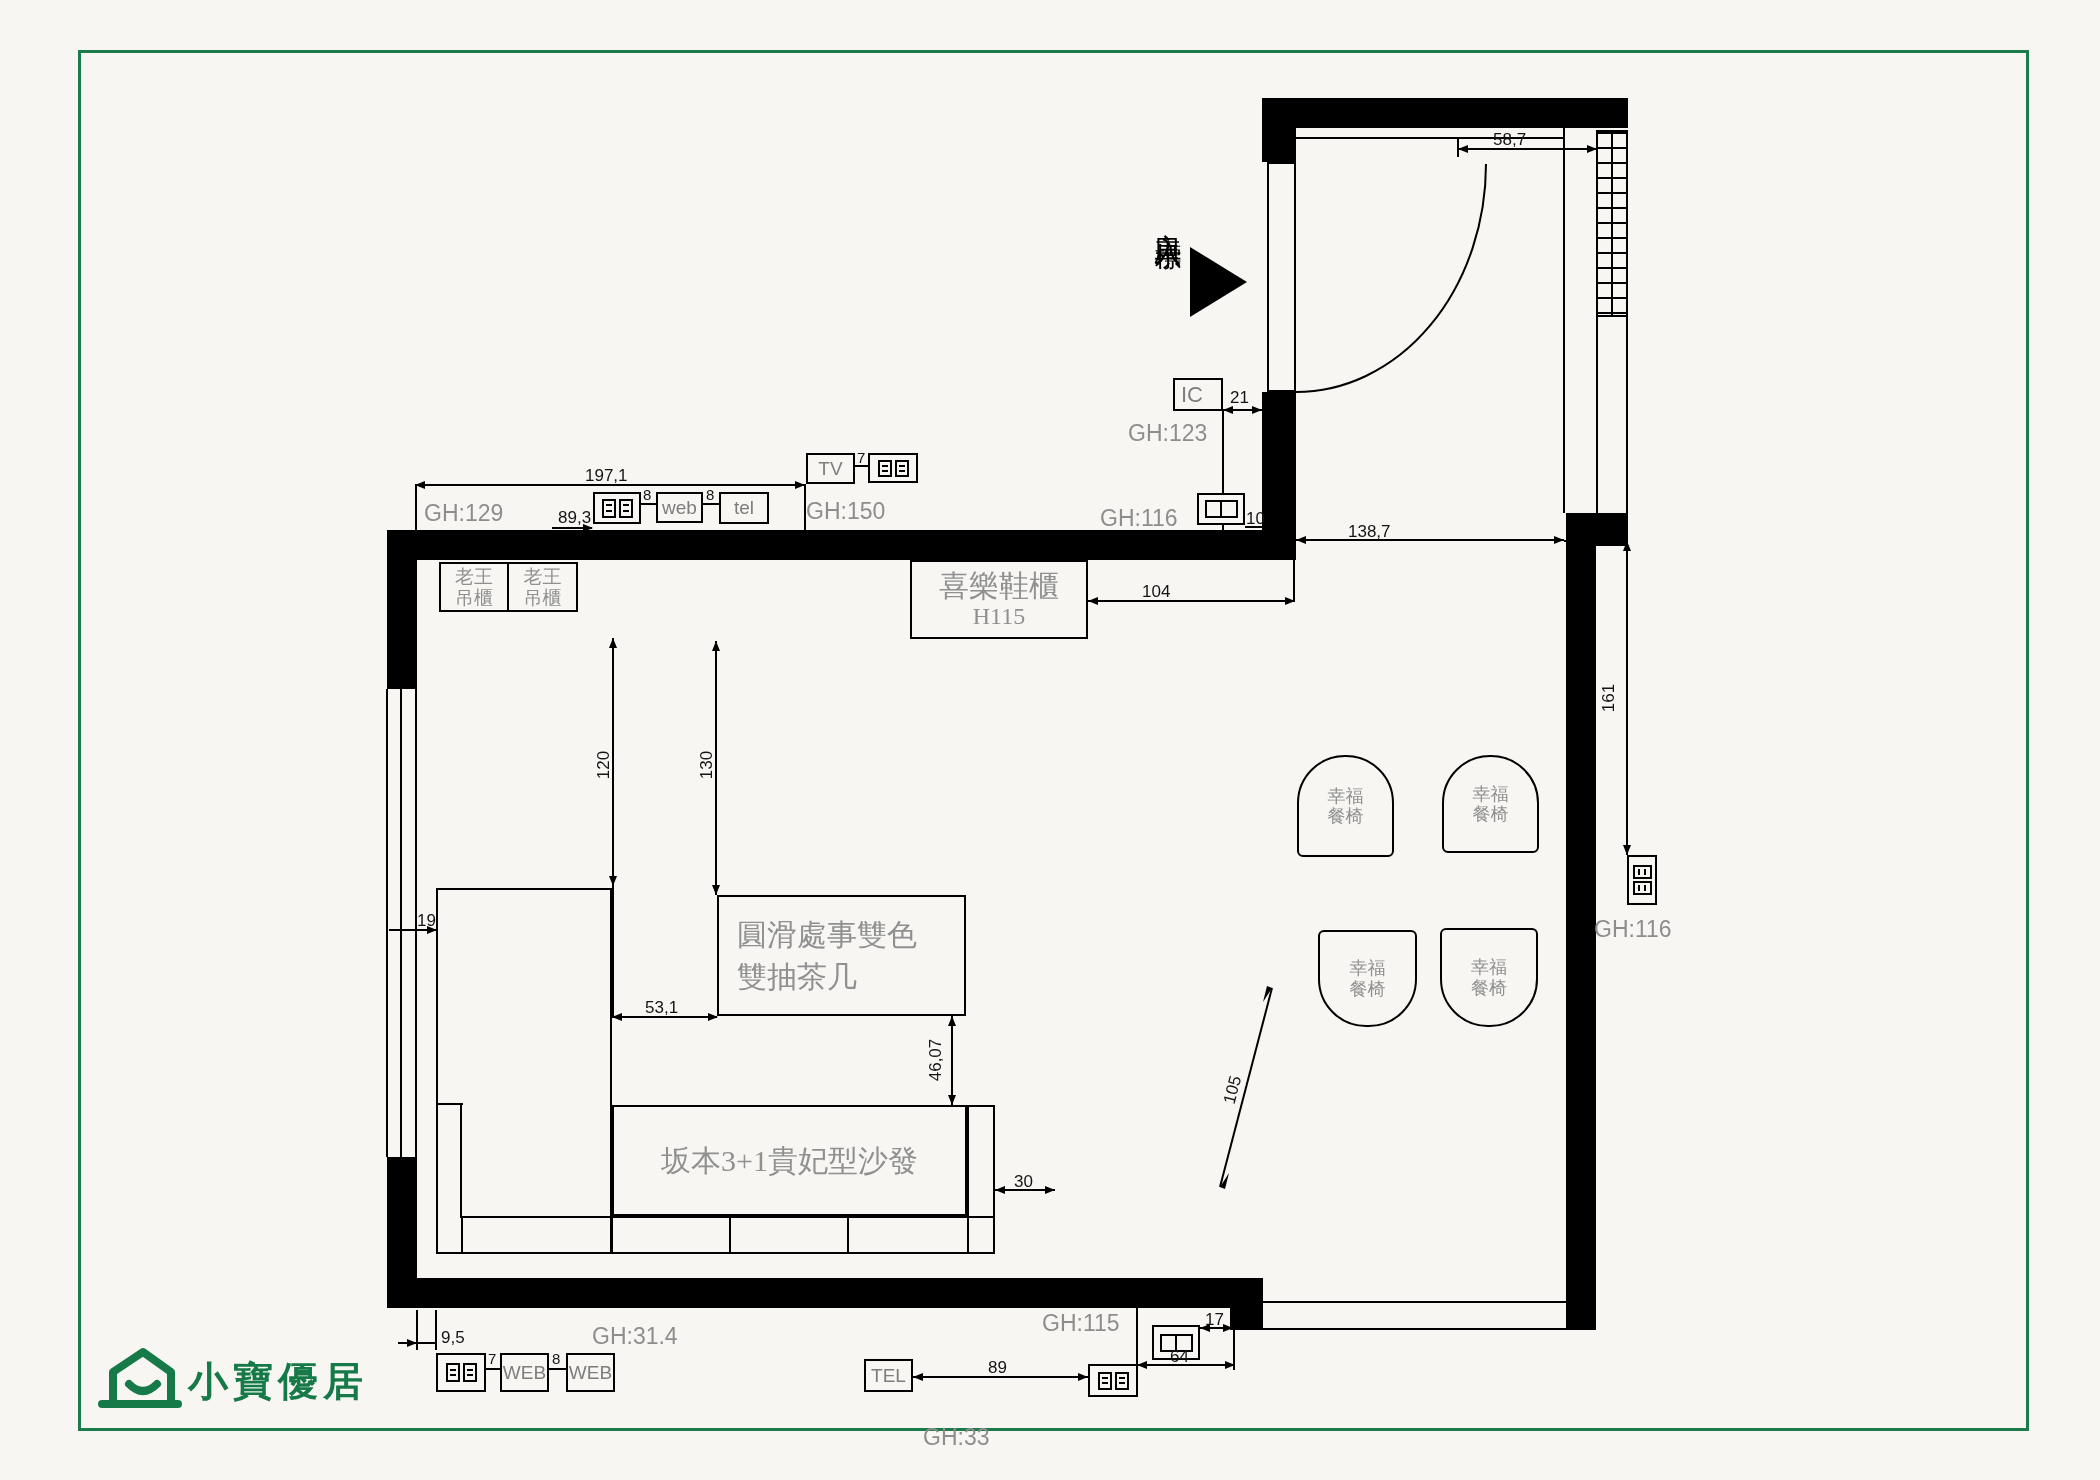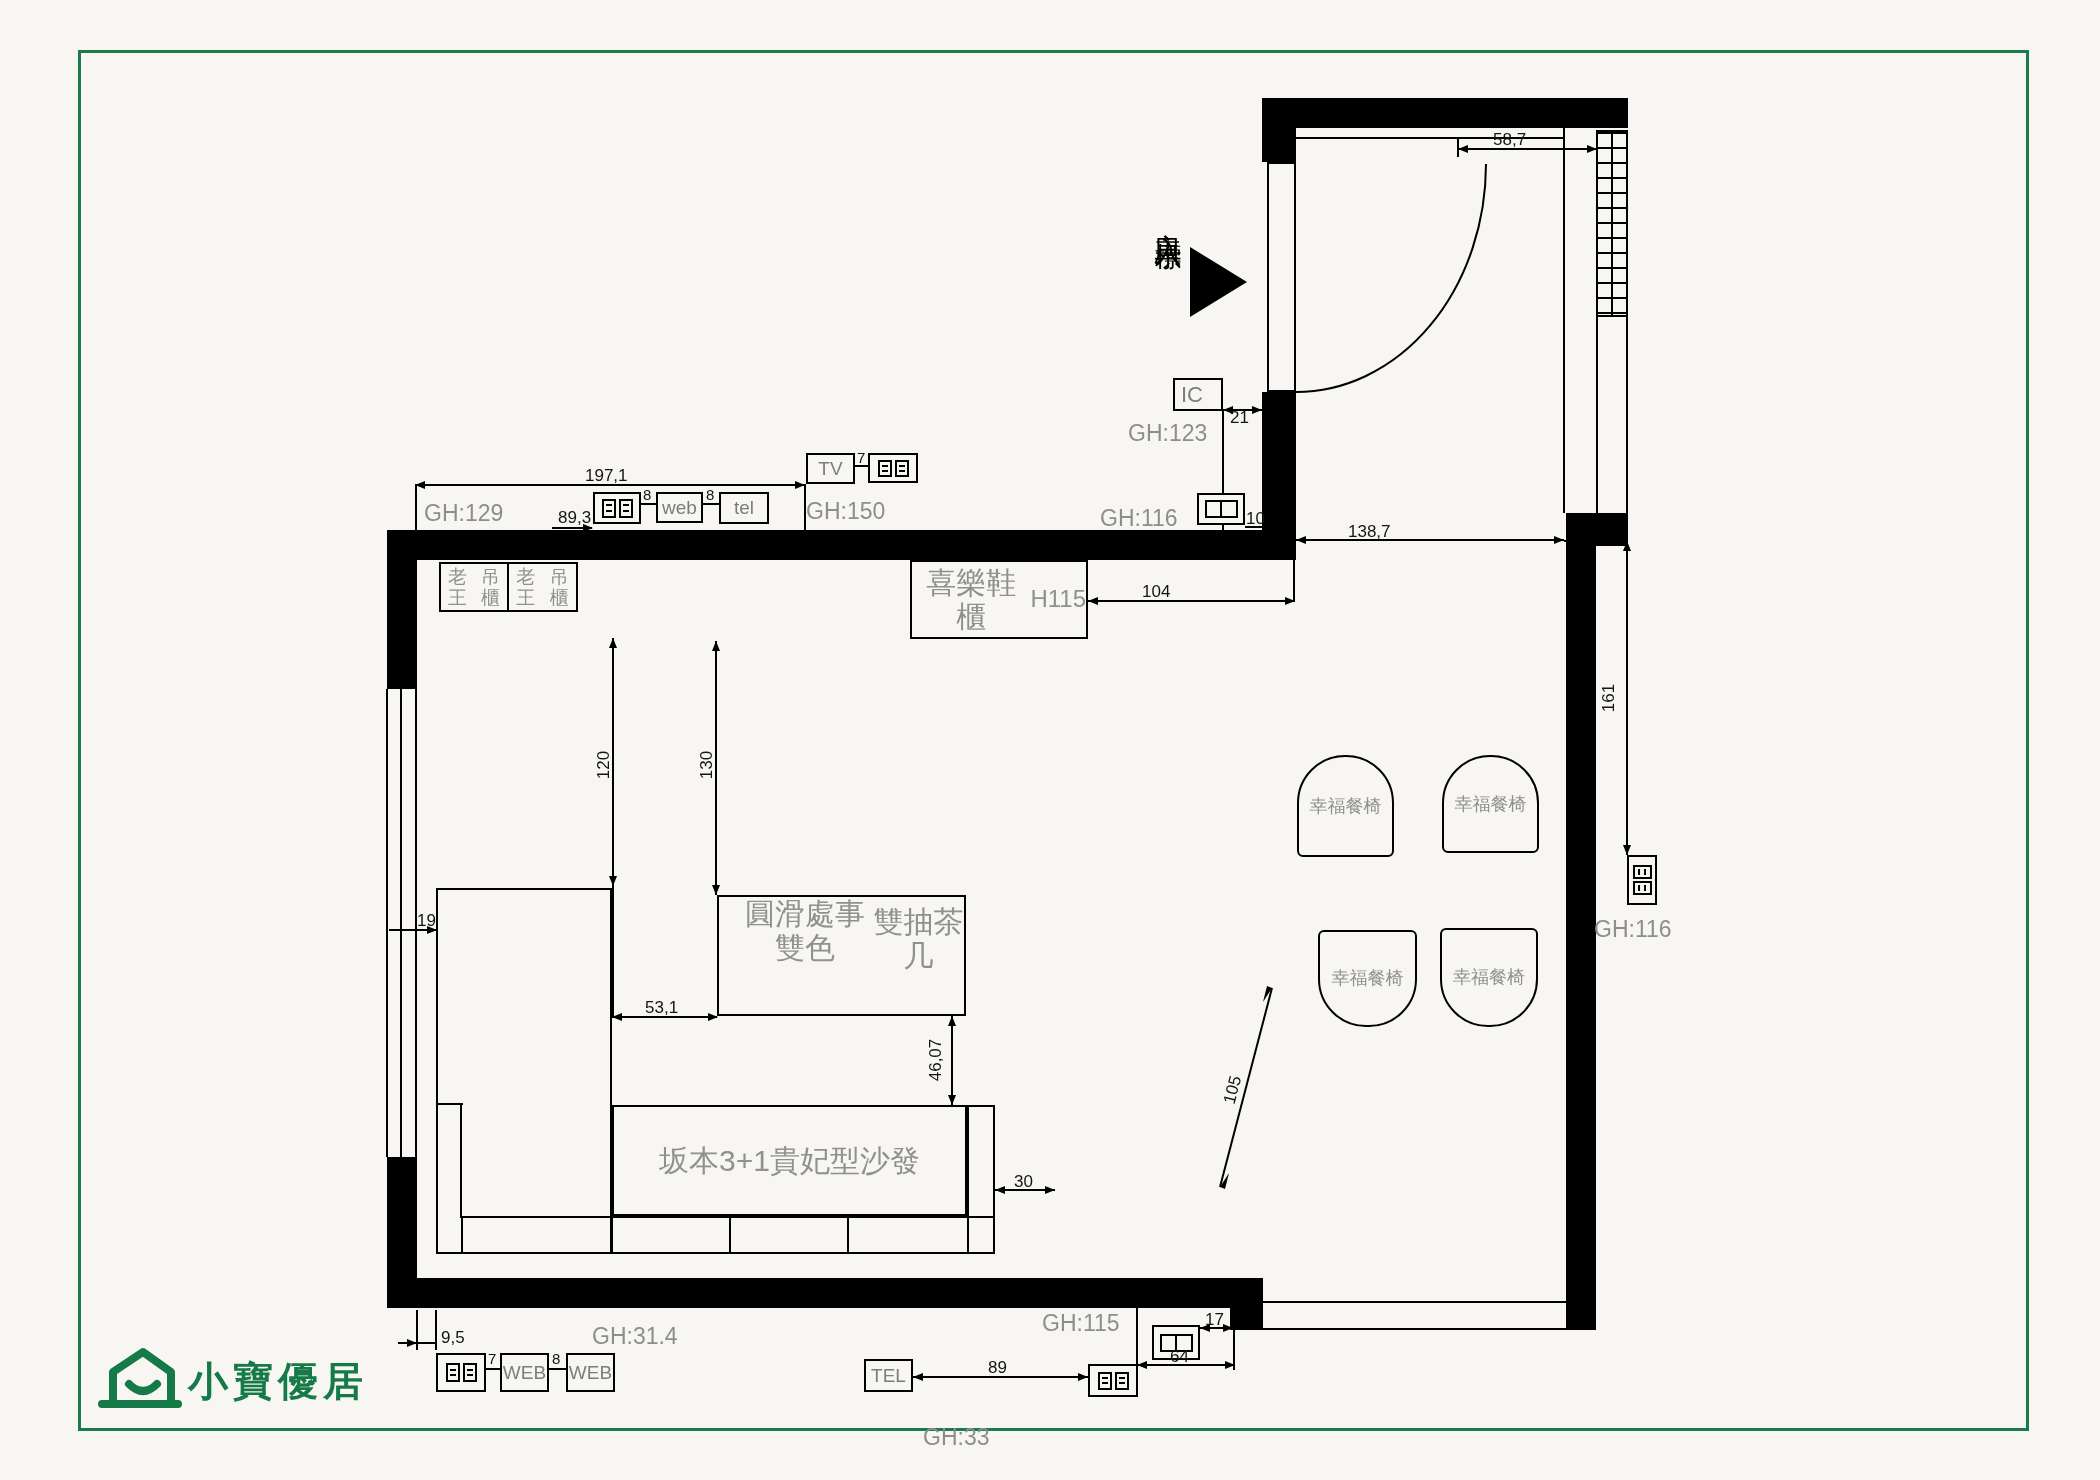--- a/index.html
+++ b/index.html
@@ -2,22 +2,22 @@
 <html><head>
 <meta charset="utf-8">
 <style>
   html,body{margin:0;padding:0;background:#f7f6f3;}
   #stage{position:relative;width:2100px;height:1480px;background:#f7f6f3;overflow:hidden;
          font-family:"Liberation Sans", sans-serif;}
   .abs{position:absolute;}
   .wall{position:absolute;background:#000;}
   .ln{position:absolute;background:#000;}
   .box{position:absolute;border:2px solid #000;box-sizing:border-box;color:#909090;
-       display:flex;flex-direction:row;align-items:center;justify-content:center;
-       text-align:center;line-height:1.12;background:transparent;}
+       display:flex;flex-direction:column;align-items:center;justify-content:center;
+       text-align:center;line-height:1.12;background:transparent;font-family:Liberation Serif, serif;}
   .lbox{position:absolute;border:2px solid #000;box-sizing:border-box;color:#7d7d7d;
         background:#f7f6f3;display:flex;align-items:center;justify-content:center;
         font-size:19px;}
   .dtx{position:absolute;color:#141414;font-size:17px;white-space:nowrap;}
   .gh{position:absolute;color:#8d8d8d;font-size:23px;white-space:nowrap;}
   .rot{transform:rotate(-90deg);transform-origin:center;text-align:center;}
   .ar{position:absolute;width:0;height:0;}
   .ar-r{border-top:4px solid transparent;border-bottom:4px solid transparent;border-left:10px solid #000;}
   .ar-l{border-top:4px solid transparent;border-bottom:4px solid transparent;border-right:10px solid #000;}
   .ar-u{border-left:4px solid transparent;border-right:4px solid transparent;border-bottom:10px solid #000;}
@@ -284,21 +284,21 @@
         <b></b>
       </span>
   </div>
 
   <div class="dtx" style="left:585px;top:466px;">197,1</div>
   <div class="dtx" style="left:558px;top:508px;">89,3</div>
   <div class="dtx" style="left:643px;top:486px;font-size:15px;">8</div>
   <div class="dtx" style="left:706px;top:486px;font-size:15px;">8</div>
   <div class="dtx" style="left:857px;top:449px;font-size:15px;">7</div>
   <div class="dtx" style="left:1493px;top:130px;">58,7</div>
-  <div class="dtx" style="left:1230px;top:408px;">21</div>
+  <div class="dtx" style="left:1230px;top:388px;">21</div>
   <div class="dtx" style="left:1246px;top:509px;">10</div>
   <div class="dtx" style="left:1142px;top:582px;">104</div>
   <div class="dtx" style="left:1348px;top:522px;">138,7</div>
   <div class="dtx rot" style="left:1579px;top:688px;width:60px;">161</div>
   <div class="dtx rot" style="left:574px;top:755px;width:60px;">120</div>
   <div class="dtx rot" style="left:677px;top:755px;width:60px;">130</div>
   <div class="dtx" style="left:417px;top:911px;">19</div>
   <div class="dtx" style="left:645px;top:998px;">53,1</div>
   <div class="dtx rot" style="left:906px;top:1050px;width:60px;">46,07</div>
   <div class="dtx" style="left:1014px;top:1172px;">30</div>

